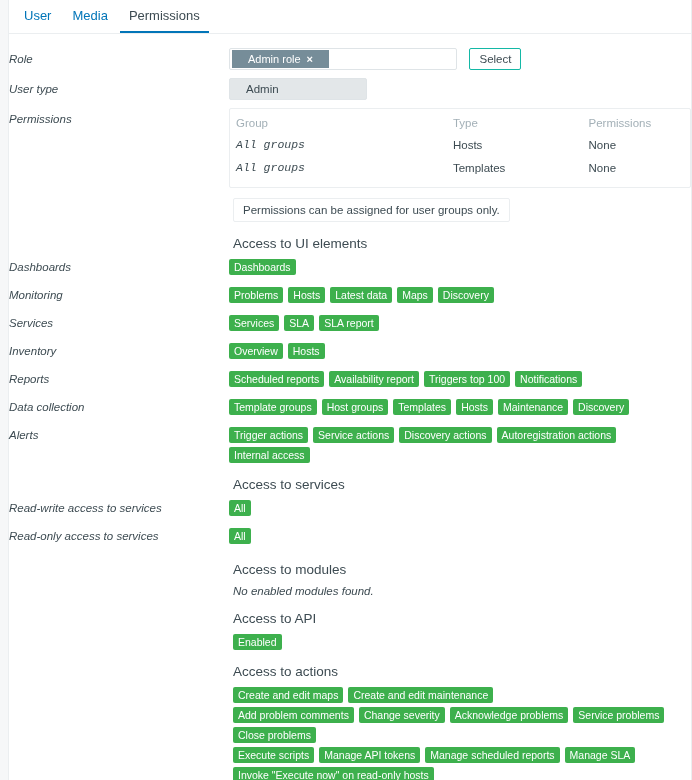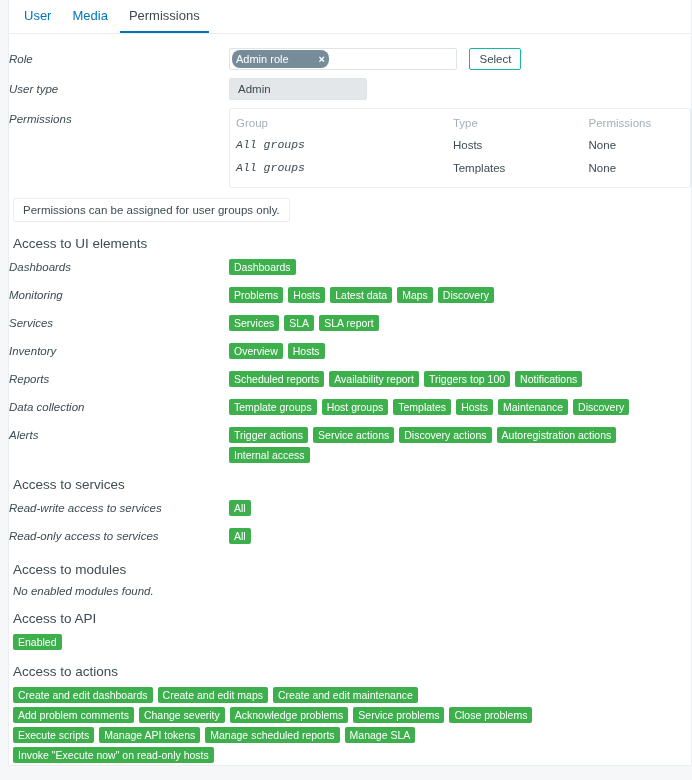--- a/index.html
+++ b/index.html
@@ -83,24 +83,23 @@
     padding: 0 2px;
     vertical-align: middle;
   }
   .chip {
     display: inline-flex;
     align-items: center;
     height: 18px;
     background: #768d99;
     color: #fff;
     font-size: 11px;
-    border-radius: 8px;
-    padding: 0 4px;
+    border-radius: 0;
+    padding: 0 16px;
     white-space: nowrap;
-    gap: 24px;
   }
   .chip .x {
     margin-left: 6px;
     font-size: 11px;
     line-height: 1;
     font-weight: bold;
     cursor: pointer;
     color: #fff;
   }
   .btn-select {
@@ -117,21 +116,21 @@
     border: 1px solid #14b8a6;
     border-radius: 2px;
     cursor: pointer;
     vertical-align: middle;
   }
   .readonly-input {
     display: inline-flex;
     align-items: center;
     width: 138px;
     height: 22px;
-    padding: 0 8px;
+    padding: 0 16px;
     font-size: 11.5px;
     color: #3d4b52;
     background: #e3e7e9;
     border: 1px solid #dfe4e7;
     border-radius: 2px;
   }
 
   
   .perm-table {
     width: 462px;
@@ -193,21 +192,21 @@
     font-size: 10.5px;
     line-height: 16px;
     border-radius: 2px;
     padding: 0 5px;
     white-space: nowrap;
   }
   .tagrow { min-height: 20px; }
   .lbl-tagrow { line-height: 17px; }
 
   
-  .indent { padding-left: 4px; }
+  .indent { margin-left: 220px; padding-left: 4px; }
 </style>
 </head>
 <body>
 
 <div class="page">
   <div class="card">
 
     <div class="tabbar">
       <div class="tab">User</div>
       <div class="tab">Media</div>
@@ -368,21 +367,20 @@
         <div class="section-h">Access to API</div>
         <div class="tags">
           <span class="tag">Enabled</span>
         </div>
       </div>
 
       <div class="indent">
         <div class="section-h">Access to actions</div>
 
         <div class="tags" style="margin-bottom:4px;">
-          <span class="tag">Create and edit dashboards</span>
           <span class="tag">Create and edit maps</span>
           <span class="tag">Create and edit maintenance</span>
         </div>
 
         <div class="tags" style="margin-bottom:4px;">
           <span class="tag">Add problem comments</span>
           <span class="tag">Change severity</span>
           <span class="tag">Acknowledge problems</span>
           <span class="tag">Service problems</span>
           <span class="tag">Close problems</span>

